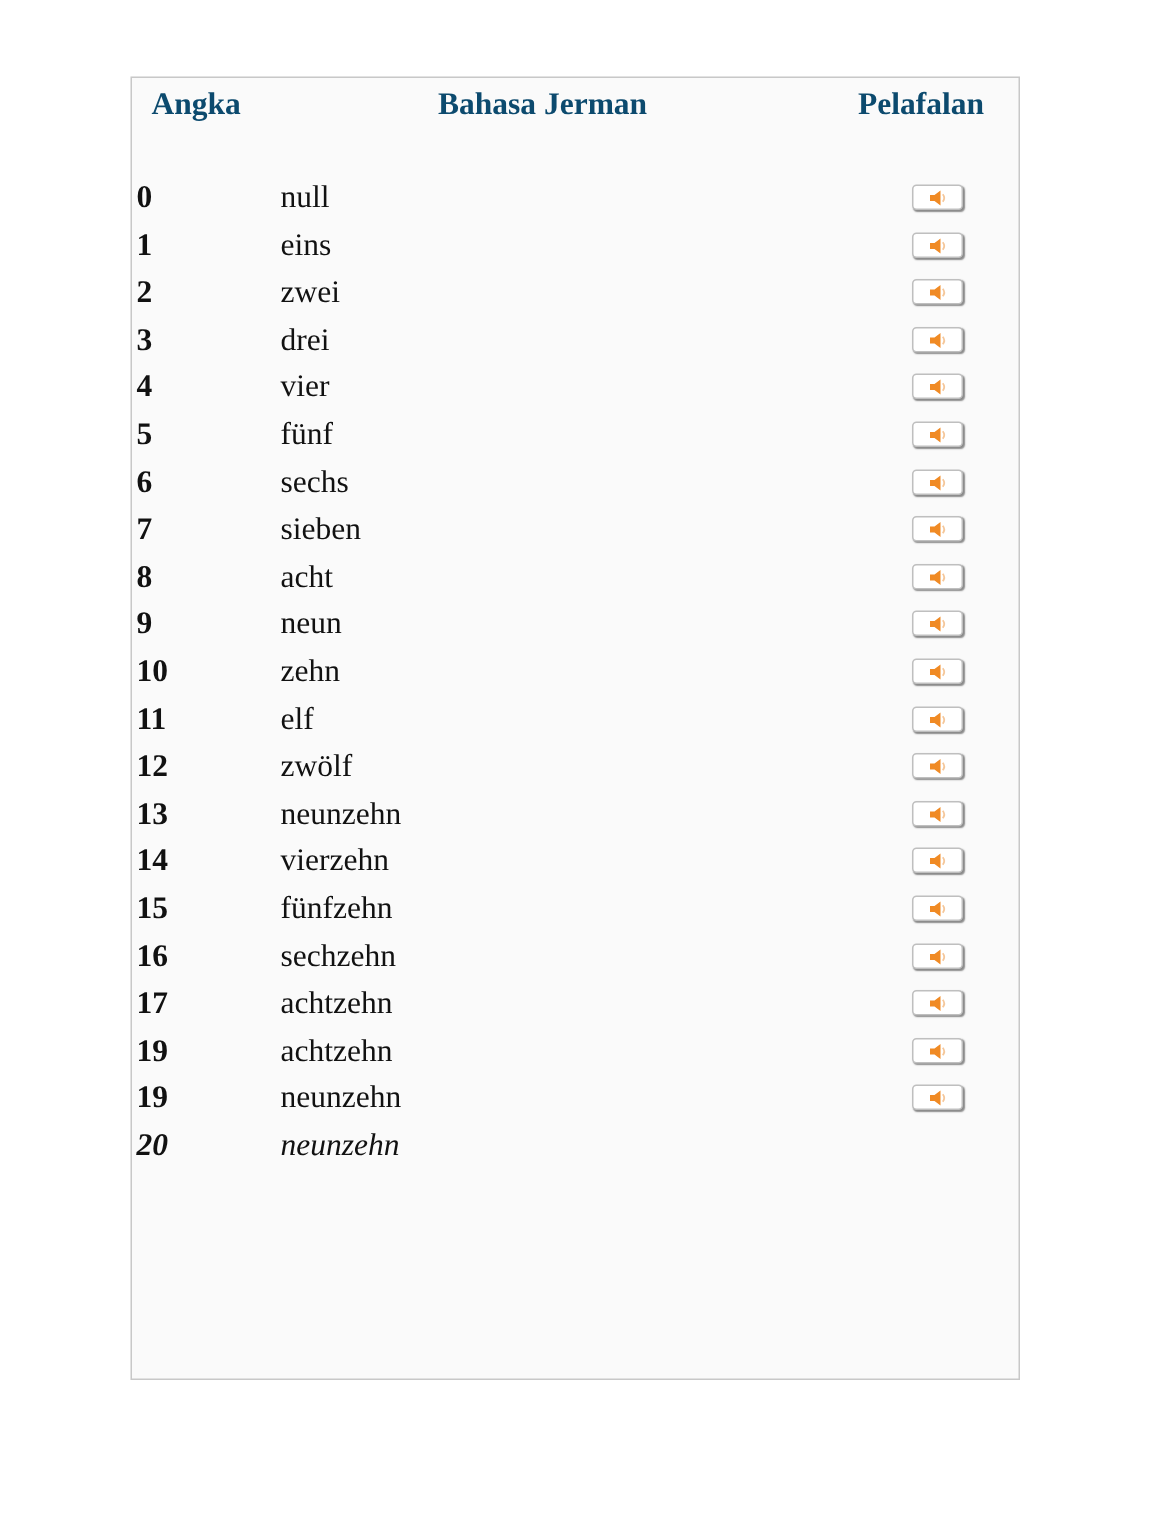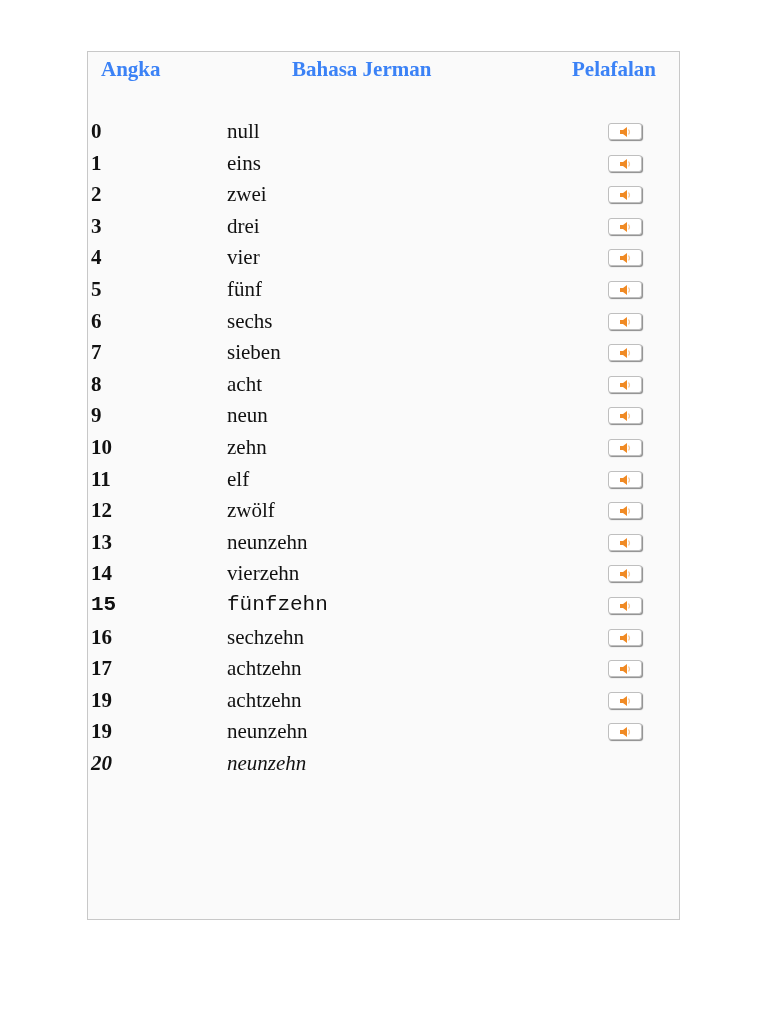--- a/index.html
+++ b/index.html
@@ -3,28 +3,28 @@
   <meta charset="utf-8">
   <style>
     html, body { margin: 0; padding: 0; background: #ffffff; }
     body { width: 768px; height: 1024px; position: relative; overflow: hidden; }
     .frame {
       position: absolute; left: 87px; top: 51px; width: 593px; height: 869px;
       border: 1px solid #c8c8c8; background: #fafafa; box-sizing: border-box;
     }
     .hdr {
       position: absolute; top: 57px; font-family: "Liberation Serif", serif;
-      font-weight: bold; font-size: 21px; color: #3b82f6;
+      font-weight: bold; font-size: 21px; color: #0c4a6e;
     }
     .row {
       position: absolute; left: 0; width: 768px; height: 31.6px;
       font-family: "Liberation Serif", serif; font-size: 21px; color: #111;
     }
     .num { position: absolute; left: 91px; font-weight: bold; }
-    .word { position: absolute; left: 187px; margin-left: 40px; }
+    .word { position: absolute; left: 187px; }
     .snd {
       position: absolute; left: 608px; top: 4px; width: 34px; height: 17px;
       border: 1px solid #bfbfbf; border-radius: 3px; background: #fff;
       box-shadow: 1px 1px 1px #8a8a8a; box-sizing: border-box; cursor: pointer;
     }
     .snd svg { position: absolute; left: 10px; top: 2px; }
   </style>
 </head>
 <body>
 
@@ -178,21 +178,21 @@
     <div class="row" style="top: 561.4px;">
       <span class="num">14</span>
       <span class="word">vierzehn</span>
       <span class="snd">
         <svg width="14" height="12" viewBox="0 0 14 12">
           <path d="M1 4h3l4-3v10l-4-3H1z" fill="#f08a24"></path>
           <path d="M9.5 3.5q2 2.5 0 5" stroke="#f5c79a" stroke-width="1.2" fill="none"></path>
         </svg>
       </span>
     </div>
-    <div class="row" style="top: 593px; font-family: Liberation Mono, monospace;">
+    <div class="row" style="top: 593px;">
       <span class="num">15</span>
       <span class="word">fünfzehn</span>
       <span class="snd">
         <svg width="14" height="12" viewBox="0 0 14 12">
           <path d="M1 4h3l4-3v10l-4-3H1z" fill="#f08a24"></path>
           <path d="M9.5 3.5q2 2.5 0 5" stroke="#f5c79a" stroke-width="1.2" fill="none"></path>
         </svg>
       </span>
     </div>
     <div class="row" style="top: 624.6px;">

